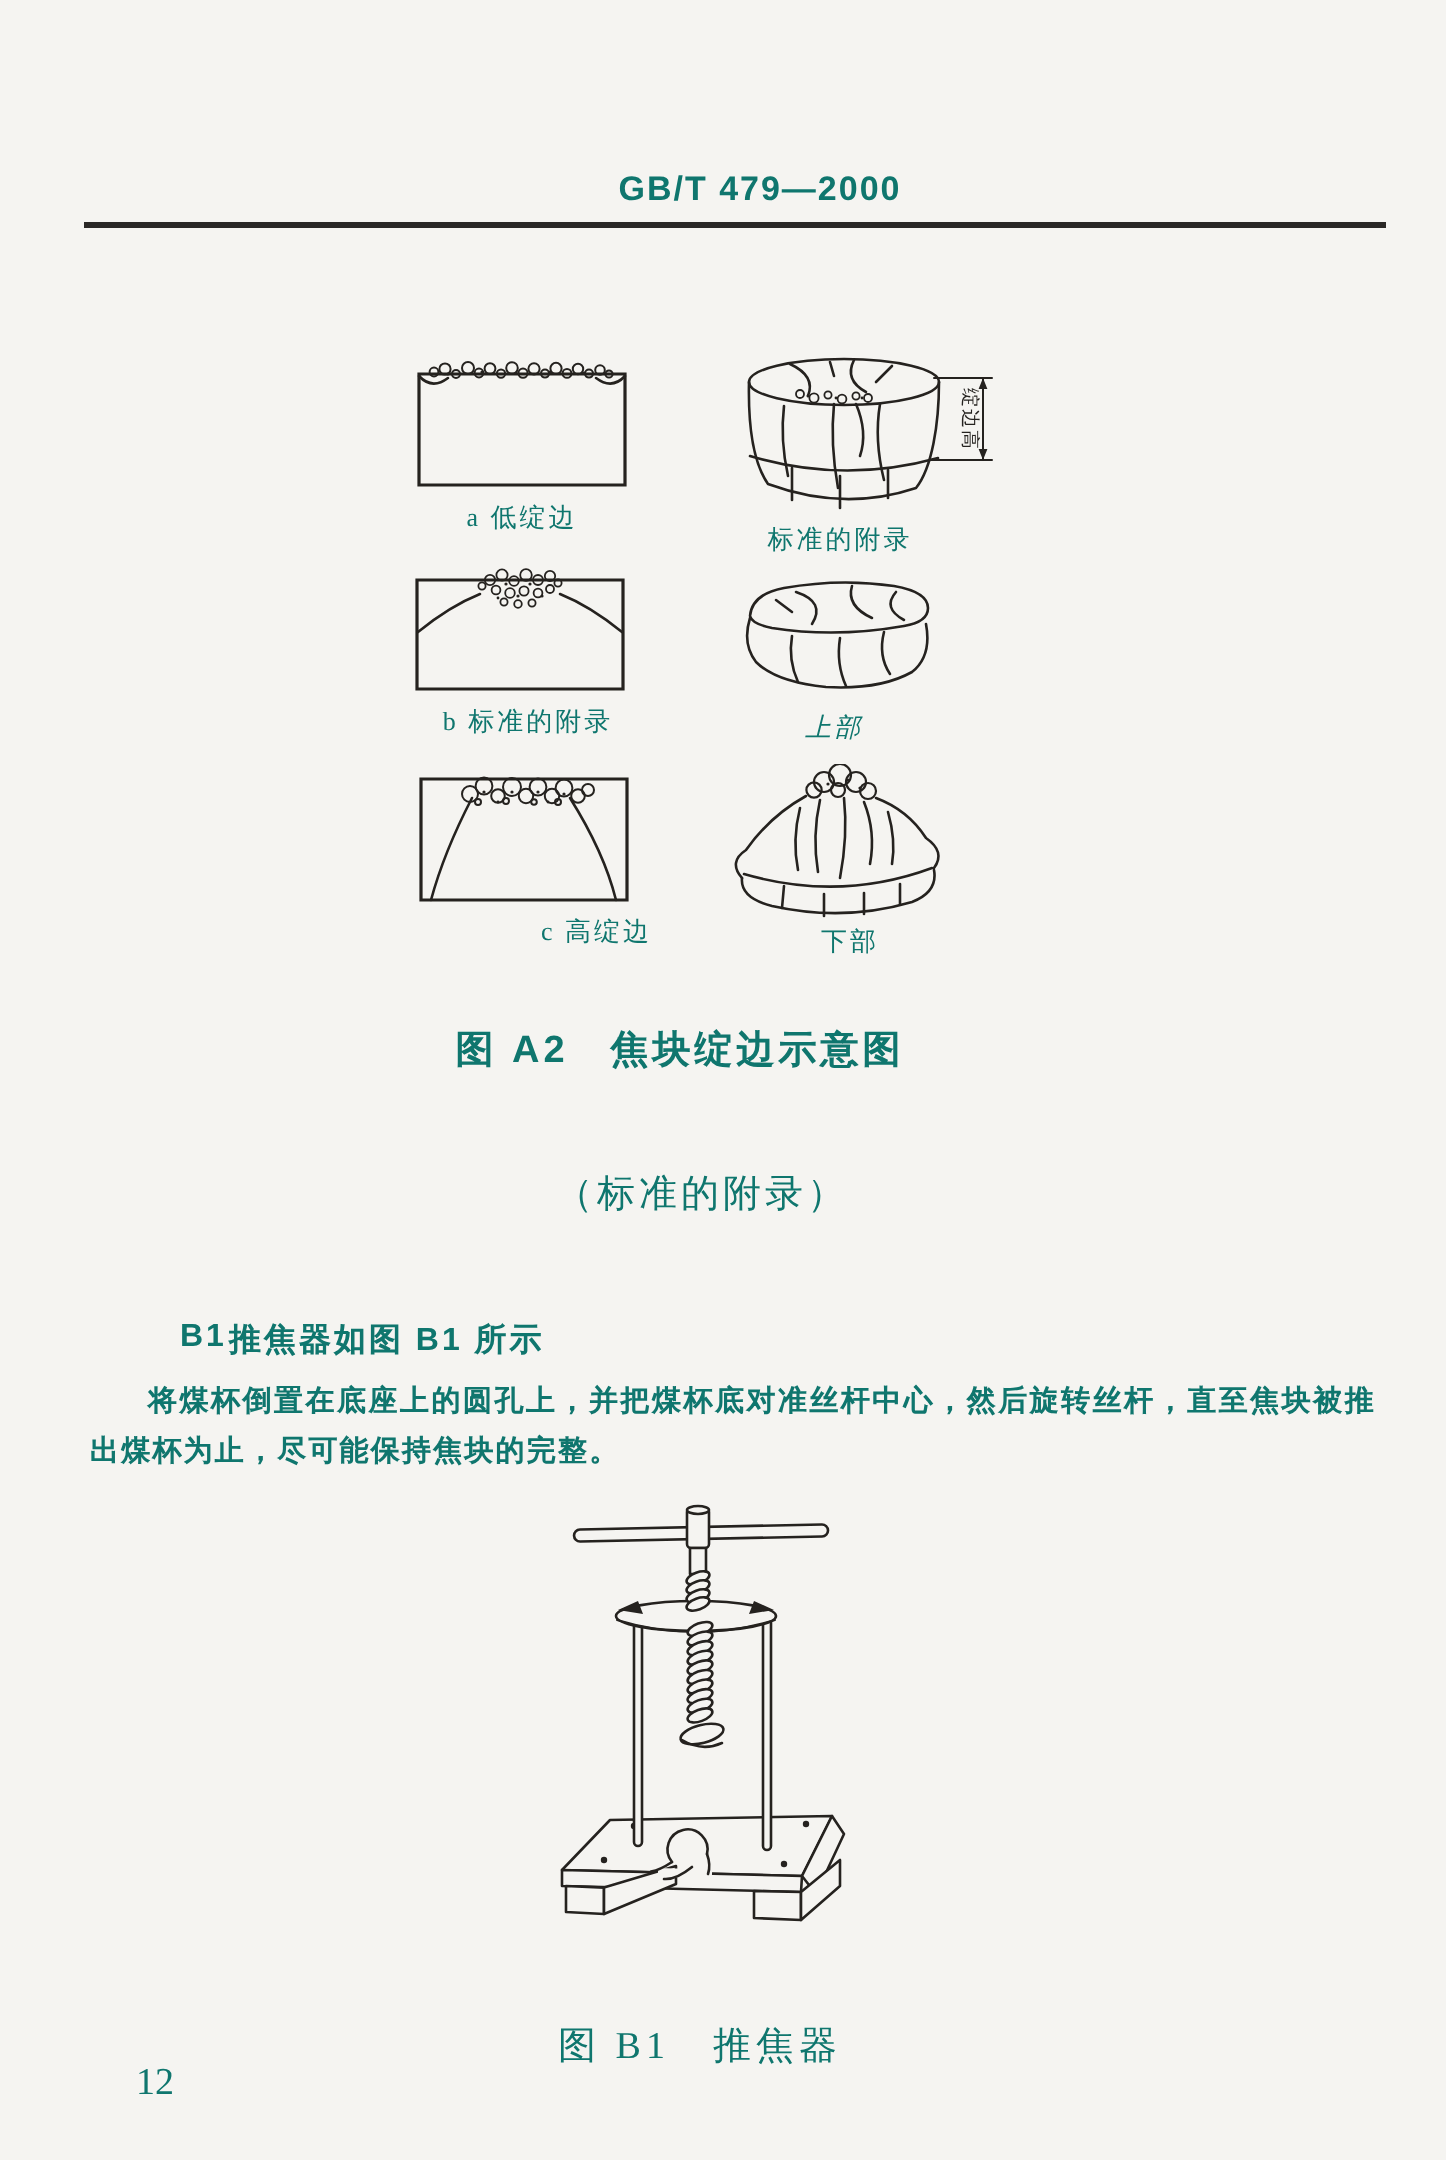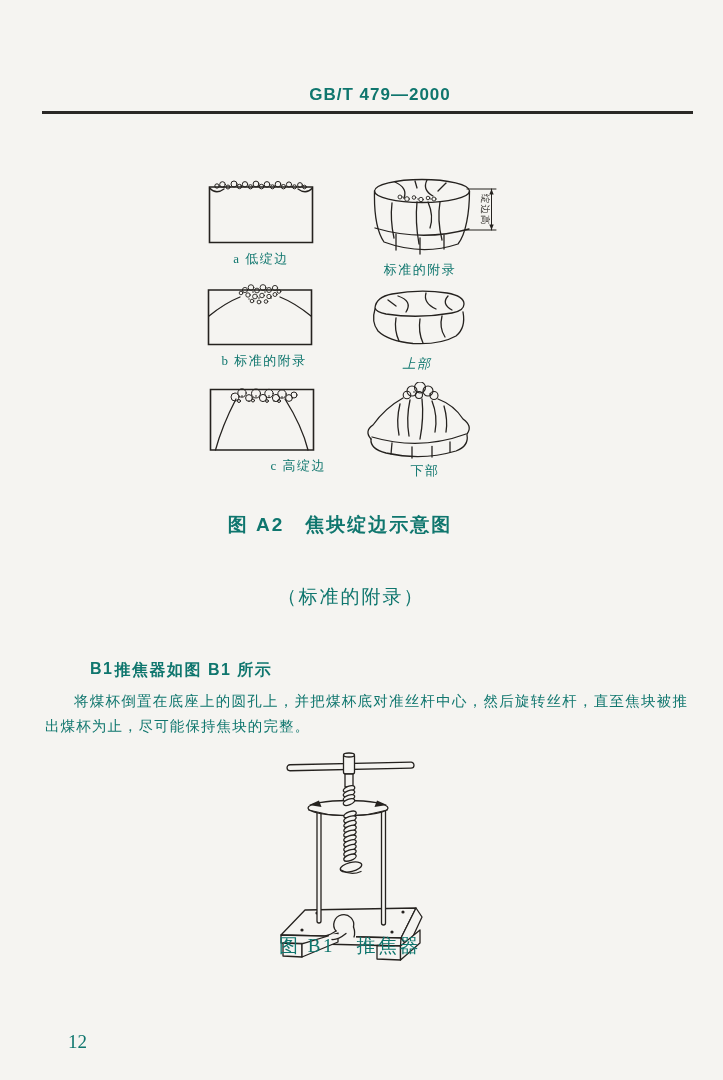--- a/index.html
+++ b/index.html
@@ -20,23 +20,23 @@
   .fig-label{font-size:13px;letter-spacing:1.5px;white-space:nowrap;}
   .caption{font-size:19px;letter-spacing:2px;}
   .caption-a2{top:512px;left:0;width:680px;}
   .appx-title{top:561px;left:0;width:700px;font-size:15px;letter-spacing:2px;}
   .appx-sub{top:584px;left:1px;width:700px;font-size:19px;letter-spacing:2px;}
   .appx-head{top:605px;left:0;width:708px;font-size:15px;letter-spacing:2px;}
   .clause{top:660px;left:42px;font-size:16px;letter-spacing:1.5px;display:flex;gap:1px;margin-left:48px;}
   .para{
     top:689px;left:45px;width:643px;
     font-size:14.5px;line-height:24.5px;letter-spacing:1.1px;
-    text-align:justify;text-indent:2em;
+    text-align:justify;text-indent:2em;font-weight:bold;
   }
-  .caption-b1{top:933px;left:0;width:700px;}
+  .caption-b1{top:1010px;left:0;width:700px;}
   .pagenum{top:1031px;left:68px;font-size:19px;}
   svg{display:block;}
   svg *{vector-effect:non-scaling-stroke;}
   .ink{stroke:#25221f;fill:none;stroke-width:1.3;stroke-linecap:round;stroke-linejoin:round;}
   .ink-thick{stroke:#25221f;fill:none;stroke-width:1.6;stroke-linejoin:miter;}
   .paperfill{fill:#f5f4f1;stroke:#25221f;stroke-width:1.3;stroke-linejoin:round;}
   .inkfill{fill:#25221f;stroke:none;}
   .dot{fill:#25221f;stroke:none;}
   .dim-text{font-family:"Liberation Serif", serif;font-size:9.5px;letter-spacing:1px;fill:#25221f;}
 </style>

